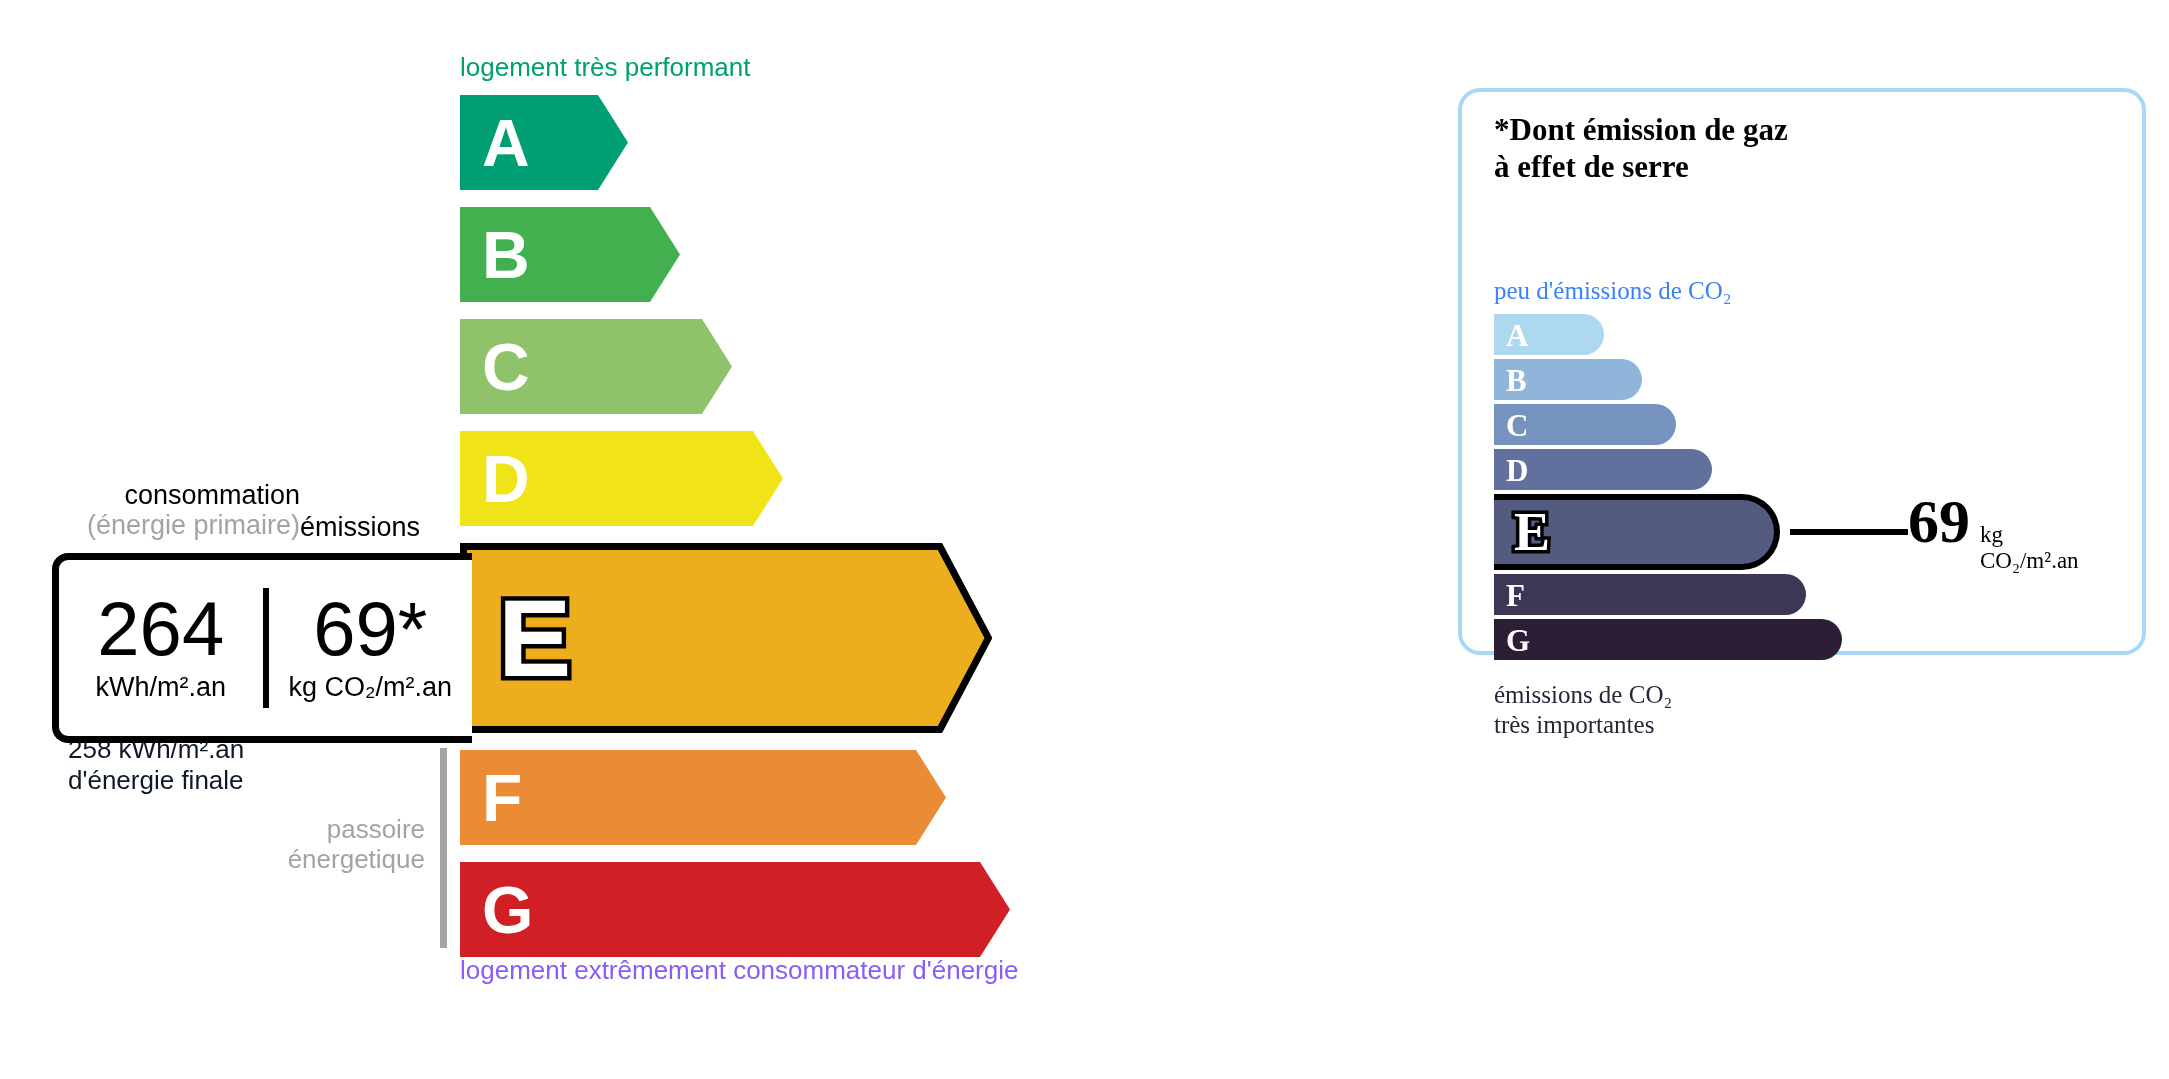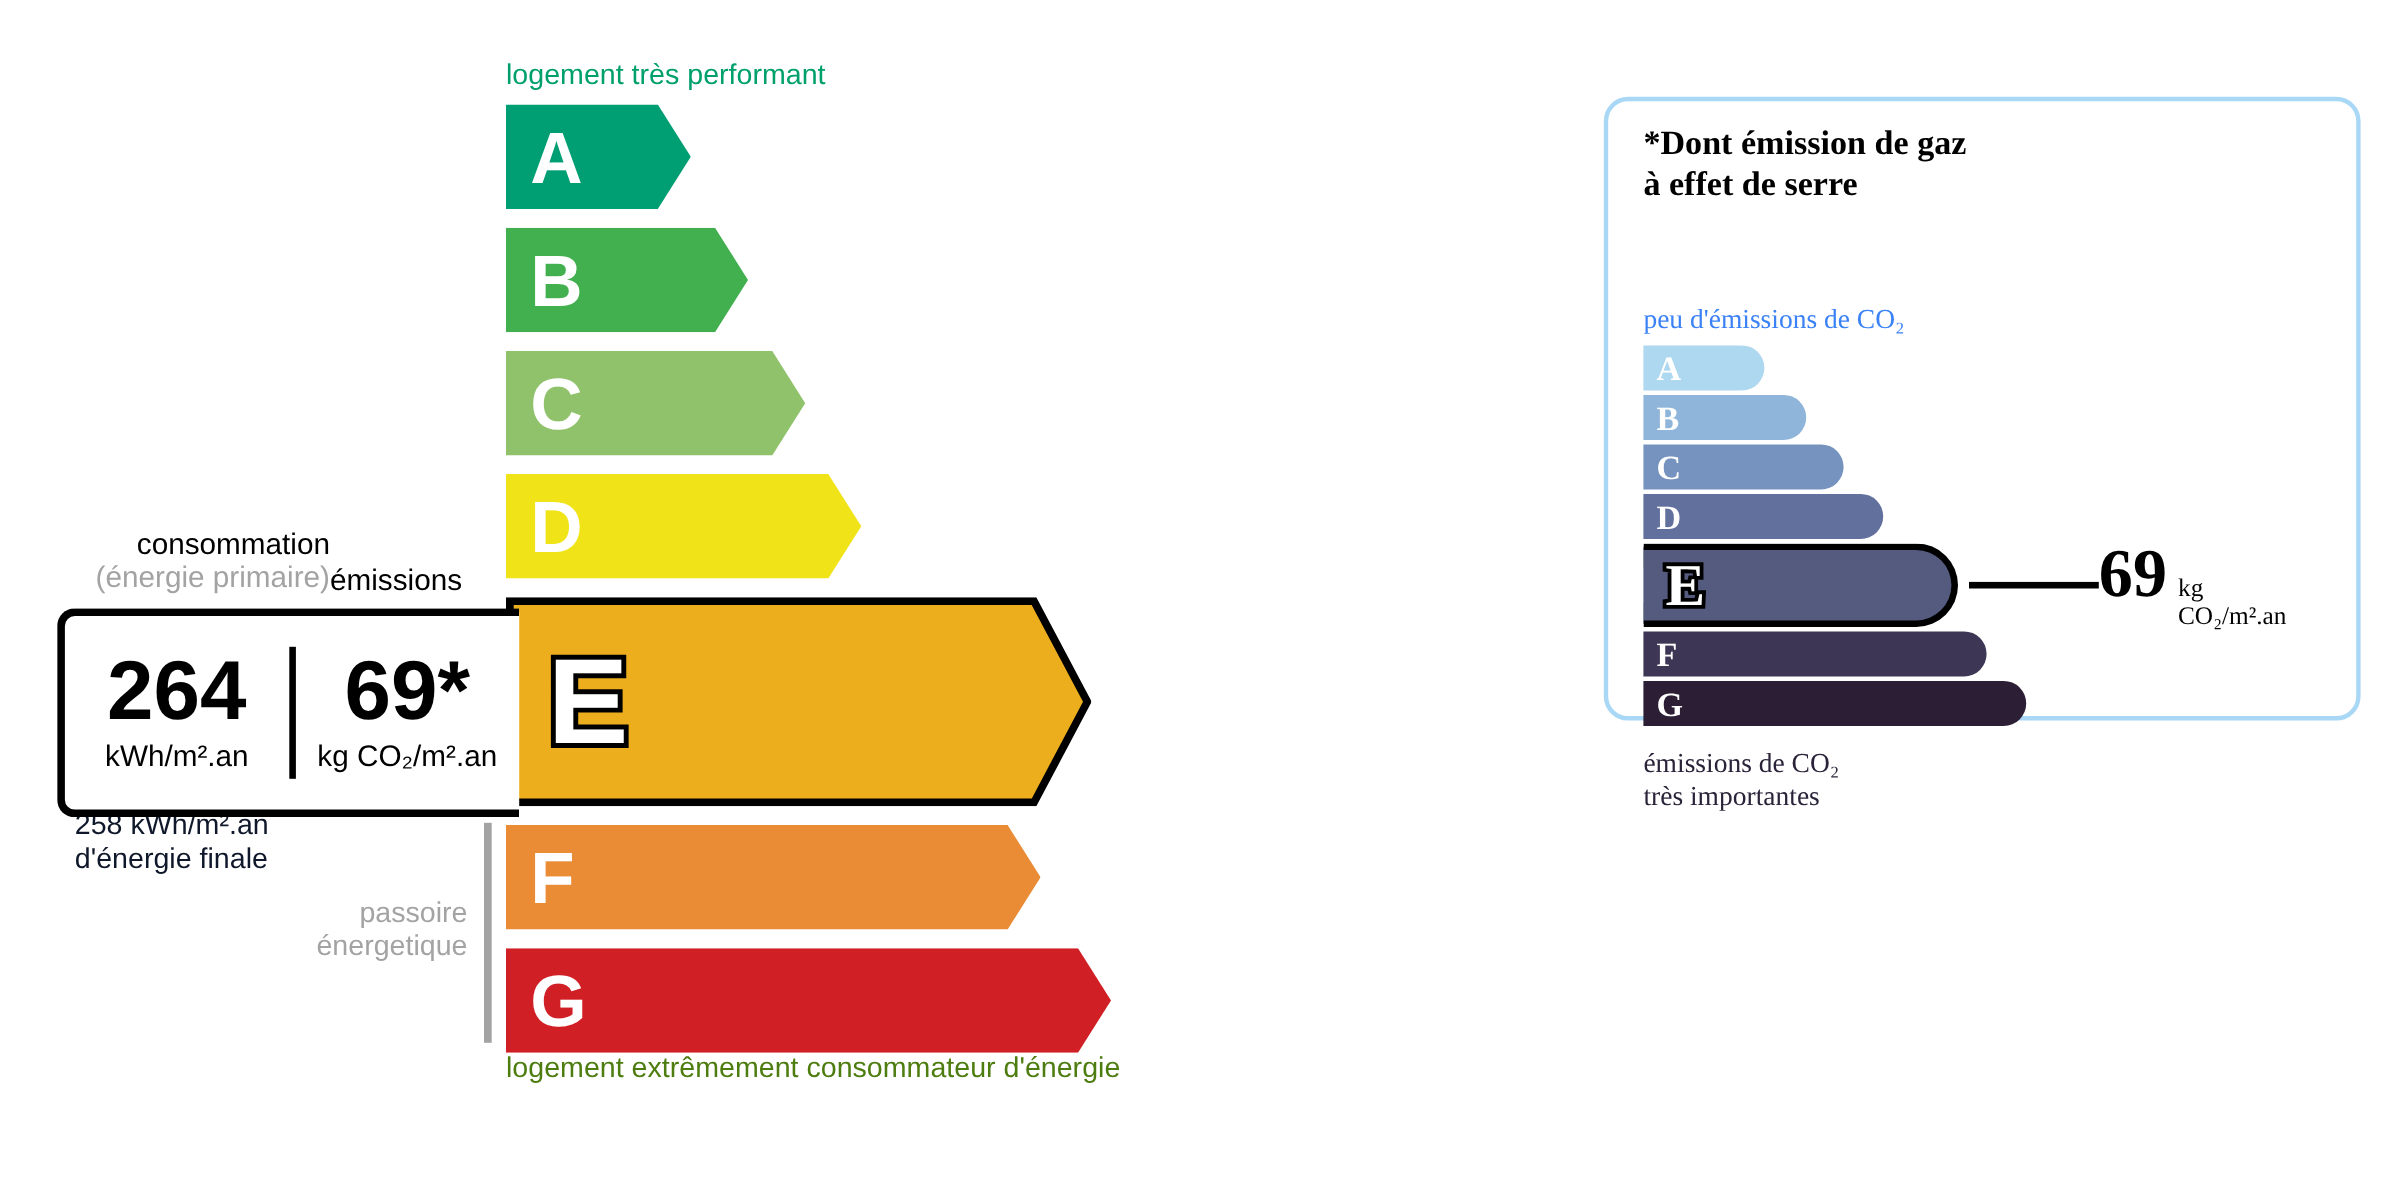--- a/index.html
+++ b/index.html
@@ -18,21 +18,21 @@
   }
 
   
   .cap-top{
     position:absolute; left:460px; top:52px;
     font-size:26px; color:#00a06d; white-space:nowrap;
   }
   
   .cap-bottom{
     position:absolute; left:460px; top:955px;
-    font-size:26px; color:#4d7c0f; white-space:nowrap;
+    font-size:26px; color:#8b5cf6; white-space:nowrap;
   }
 
   
   .arrows{ position:absolute; left:460px; top:95px; }
   .arrow-row{ position:relative; height:95px; margin-bottom:17px; }
   .arrow{
     position:relative; height:95px;
     display:block;
   }
   .arrow svg{ display:block; }
@@ -65,21 +65,21 @@
     box-sizing:border-box;
     display:flex; align-items:center;
     z-index:5;
   }
   .vb-cell{
     flex:1; text-align:center; position:relative;
   }
   .vb-sep{
     width:6px; height:120px; background:#000;
   }
-  .vb-num{ font-size:76px; font-weight:bold; line-height:0.95; color:#000;}
+  .vb-num{ font-size:76px; font-weight:normal; line-height:0.95; color:#000;}
   .vb-unit{ font-size:27px; color:#000; margin-top:6px;}
 
   .vb-label-conso{
     position:absolute; left:60px; top:480px; width:240px;
     text-align:right; font-size:27px; line-height:1.12; color:#000;
   }
   .vb-label-conso .muted{ color:#a3a3a3; display:block;}
   .vb-label-emis{
     position:absolute; left:300px; top:512px;
     font-size:27px; color:#000;

